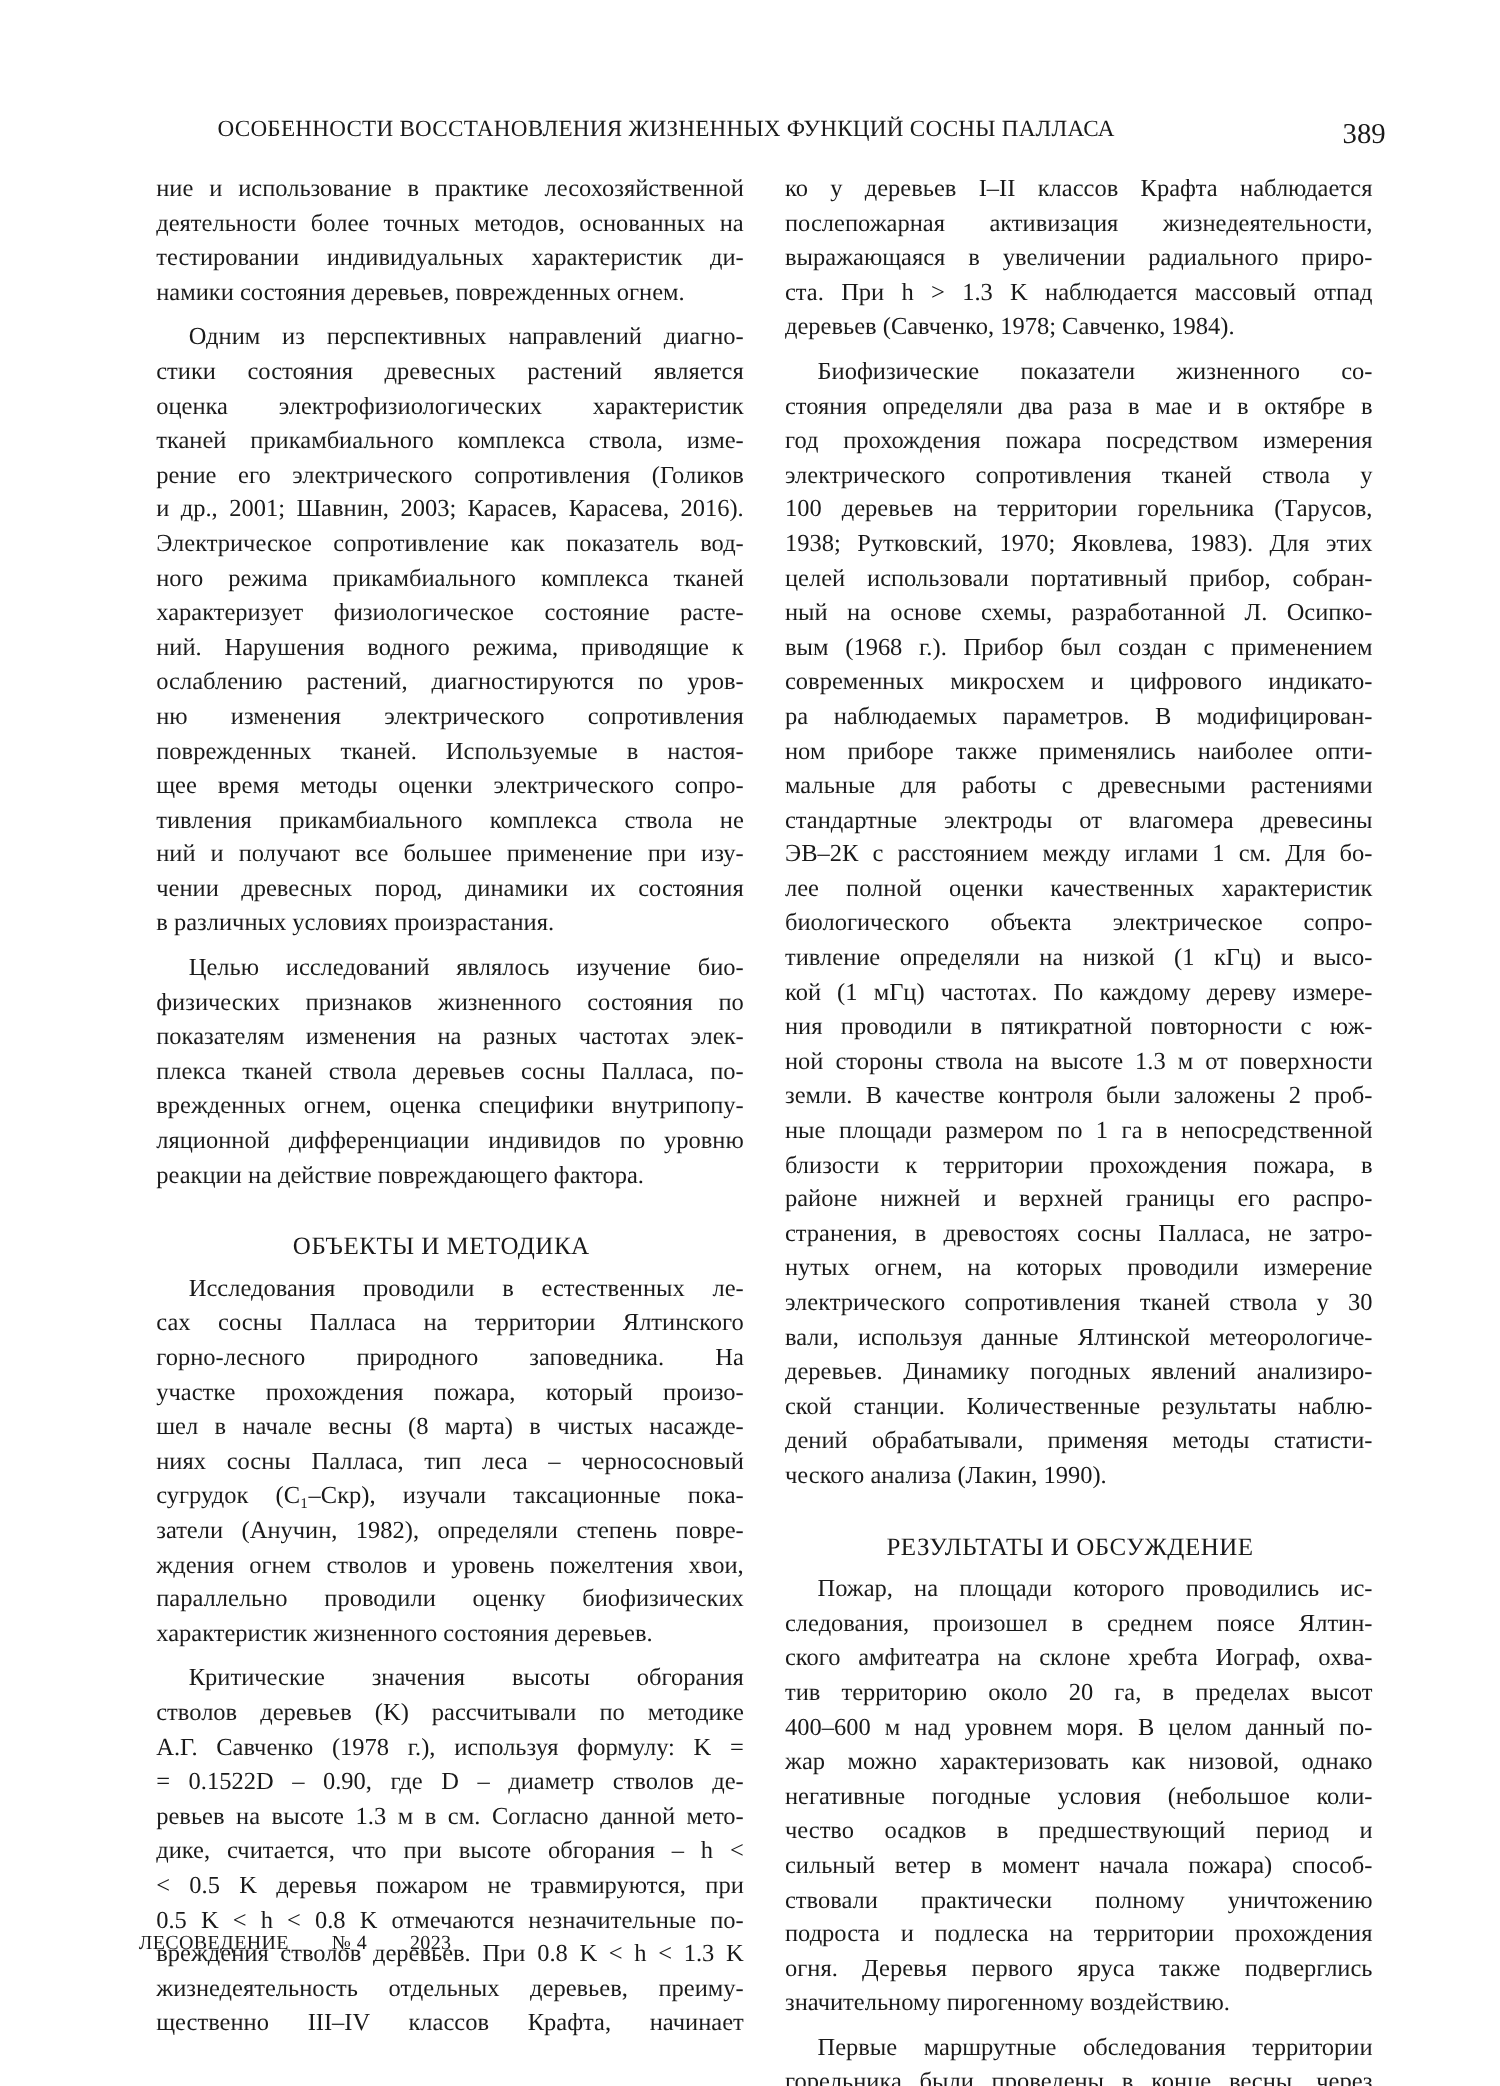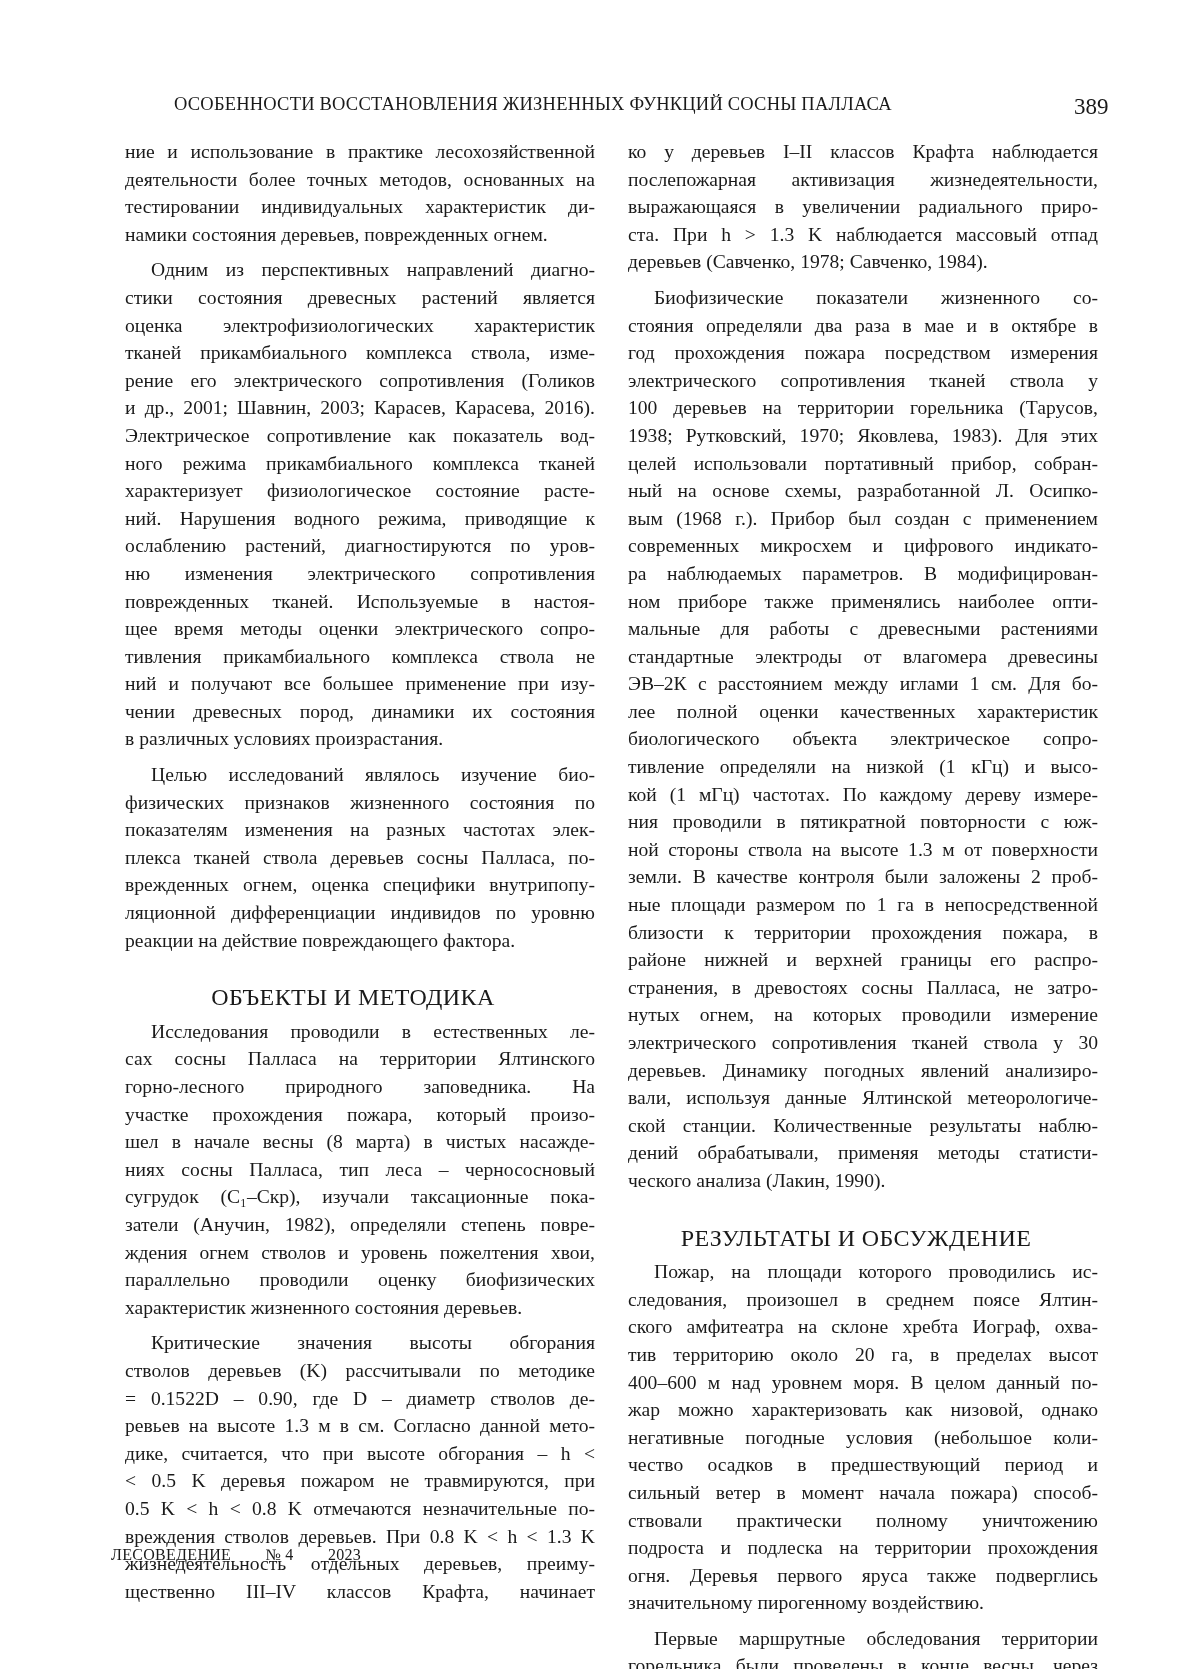--- a/index.html
+++ b/index.html
@@ -23,21 +23,21 @@
   .col.left { left: 111px; }
   .col.right { left: 614px; }
   .para { margin: 0 0 8px 14px; }
   .ln {
     display: block; text-align: justify; text-align-last: justify;
     white-space: nowrap; height: 27.6px;
   }
   .ln.last { text-align-last: left; }
   .ln.indent { padding-left: 26px; }
   .section-heading {
-    text-align: center; font-size: 24px; letter-spacing: 0.4px;
+    text-align: center; font-size: 20px; letter-spacing: 0.4px;
     margin: 30px 0 6px 0; height: 27.6px;
   }
   .footer {
     position: absolute; top: 1546px; left: 111px;
     font-size: 16px; letter-spacing: 0.3px; white-space: nowrap;
   }
   .footer span { display: inline-block; margin-right: 30px; }
 </style>
 </head>
 <body>
@@ -91,20 +91,21 @@
       <span class="ln">ниях сосны Палласа, тип леса – чернососновый</span>
       <span class="ln">сугрудок (C₁–Скр), изучали таксационные пока-</span>
       <span class="ln">затели (Анучин, 1982), определяли степень повре-</span>
       <span class="ln">ждения огнем стволов и уровень пожелтения хвои,</span>
       <span class="ln">параллельно проводили оценку биофизических</span>
       <span class="ln last">характеристик жизненного состояния деревьев.</span>
     </div>
   <div class="para">
       <span class="ln indent">Критические значения высоты обгорания</span>
       <span class="ln">стволов деревьев (K) рассчитывали по методике</span>
+      <span class="ln">А.Г. Савченко (1978 г.), используя формулу: K =</span>
       <span class="ln">= 0.1522D – 0.90, где D – диаметр стволов де-</span>
       <span class="ln">ревьев на высоте 1.3 м в см. Согласно данной мето-</span>
       <span class="ln">дике, считается, что при высоте обгорания – h &lt;</span>
       <span class="ln">&lt; 0.5 K деревья пожаром не травмируются, при</span>
       <span class="ln">0.5 K &lt; h &lt; 0.8 K отмечаются незначительные по-</span>
       <span class="ln">вреждения стволов деревьев. При 0.8 K &lt; h &lt; 1.3 K</span>
       <span class="ln">жизнедеятельность отдельных деревьев, преиму-</span>
       <span class="ln">щественно III–IV классов Крафта, начинает</span>
     </div>
 </div>
@@ -139,22 +140,22 @@
       <span class="ln">кой (1 мГц) частотах. По каждому дереву измере-</span>
       <span class="ln">ния проводили в пятикратной повторности с юж-</span>
       <span class="ln">ной стороны ствола на высоте 1.3 м от поверхности</span>
       <span class="ln">земли. В качестве контроля были заложены 2 проб-</span>
       <span class="ln">ные площади размером по 1 га в непосредственной</span>
       <span class="ln">близости к территории прохождения пожара, в</span>
       <span class="ln">районе нижней и верхней границы его распро-</span>
       <span class="ln">странения, в древостоях сосны Палласа, не затро-</span>
       <span class="ln">нутых огнем, на которых проводили измерение</span>
       <span class="ln">электрического сопротивления тканей ствола у 30</span>
+      <span class="ln">вали, используя данные Ялтинской метеорологиче-</span>
       <span class="ln">деревьев. Динамику погодных явлений анализиро-</span>
-      <span class="ln">вали, используя данные Ялтинской метеорологиче-</span>
       <span class="ln">ской станции. Количественные результаты наблю-</span>
       <span class="ln">дений обрабатывали, применяя методы статисти-</span>
       <span class="ln last">ческого анализа (Лакин, 1990).</span>
     </div>
   <div class="section-heading">РЕЗУЛЬТАТЫ И ОБСУЖДЕНИЕ</div>
   <div class="para">
       <span class="ln indent">Пожар, на площади которого проводились ис-</span>
       <span class="ln">следования, произошел в среднем поясе Ялтин-</span>
       <span class="ln">ского амфитеатра на склоне хребта Иограф, охва-</span>
       <span class="ln">тив территорию около 20 га, в пределах высот</span>

